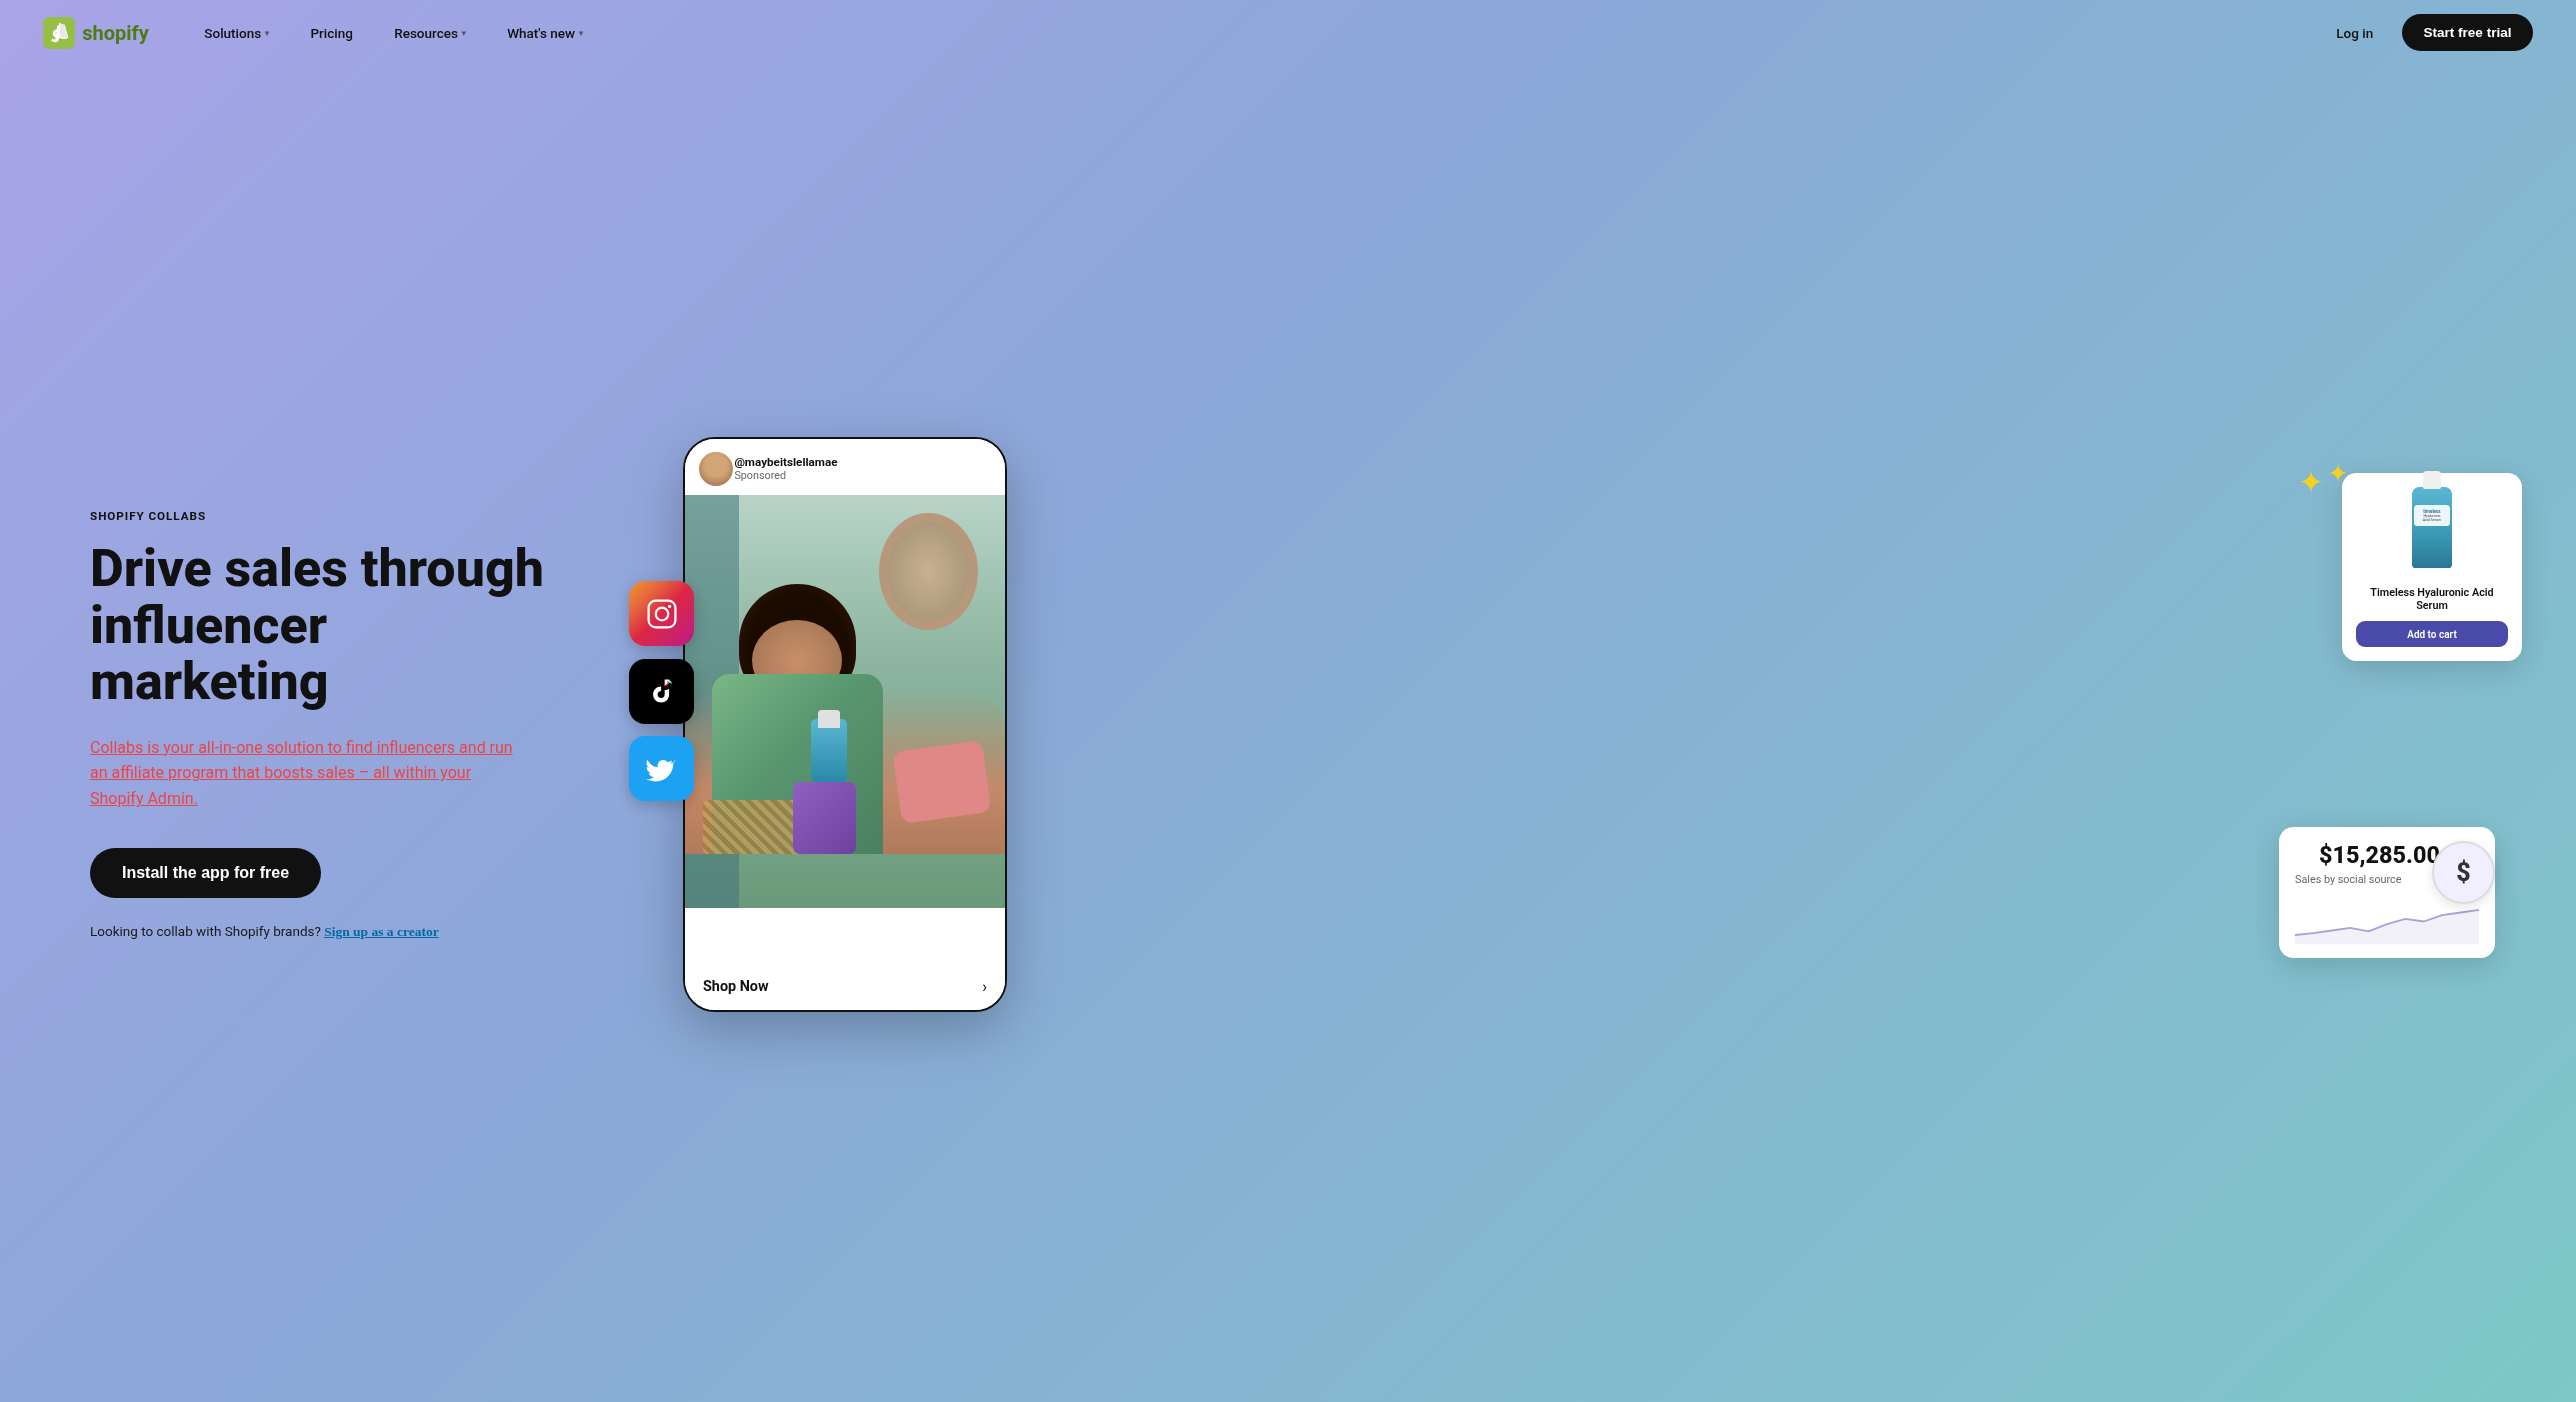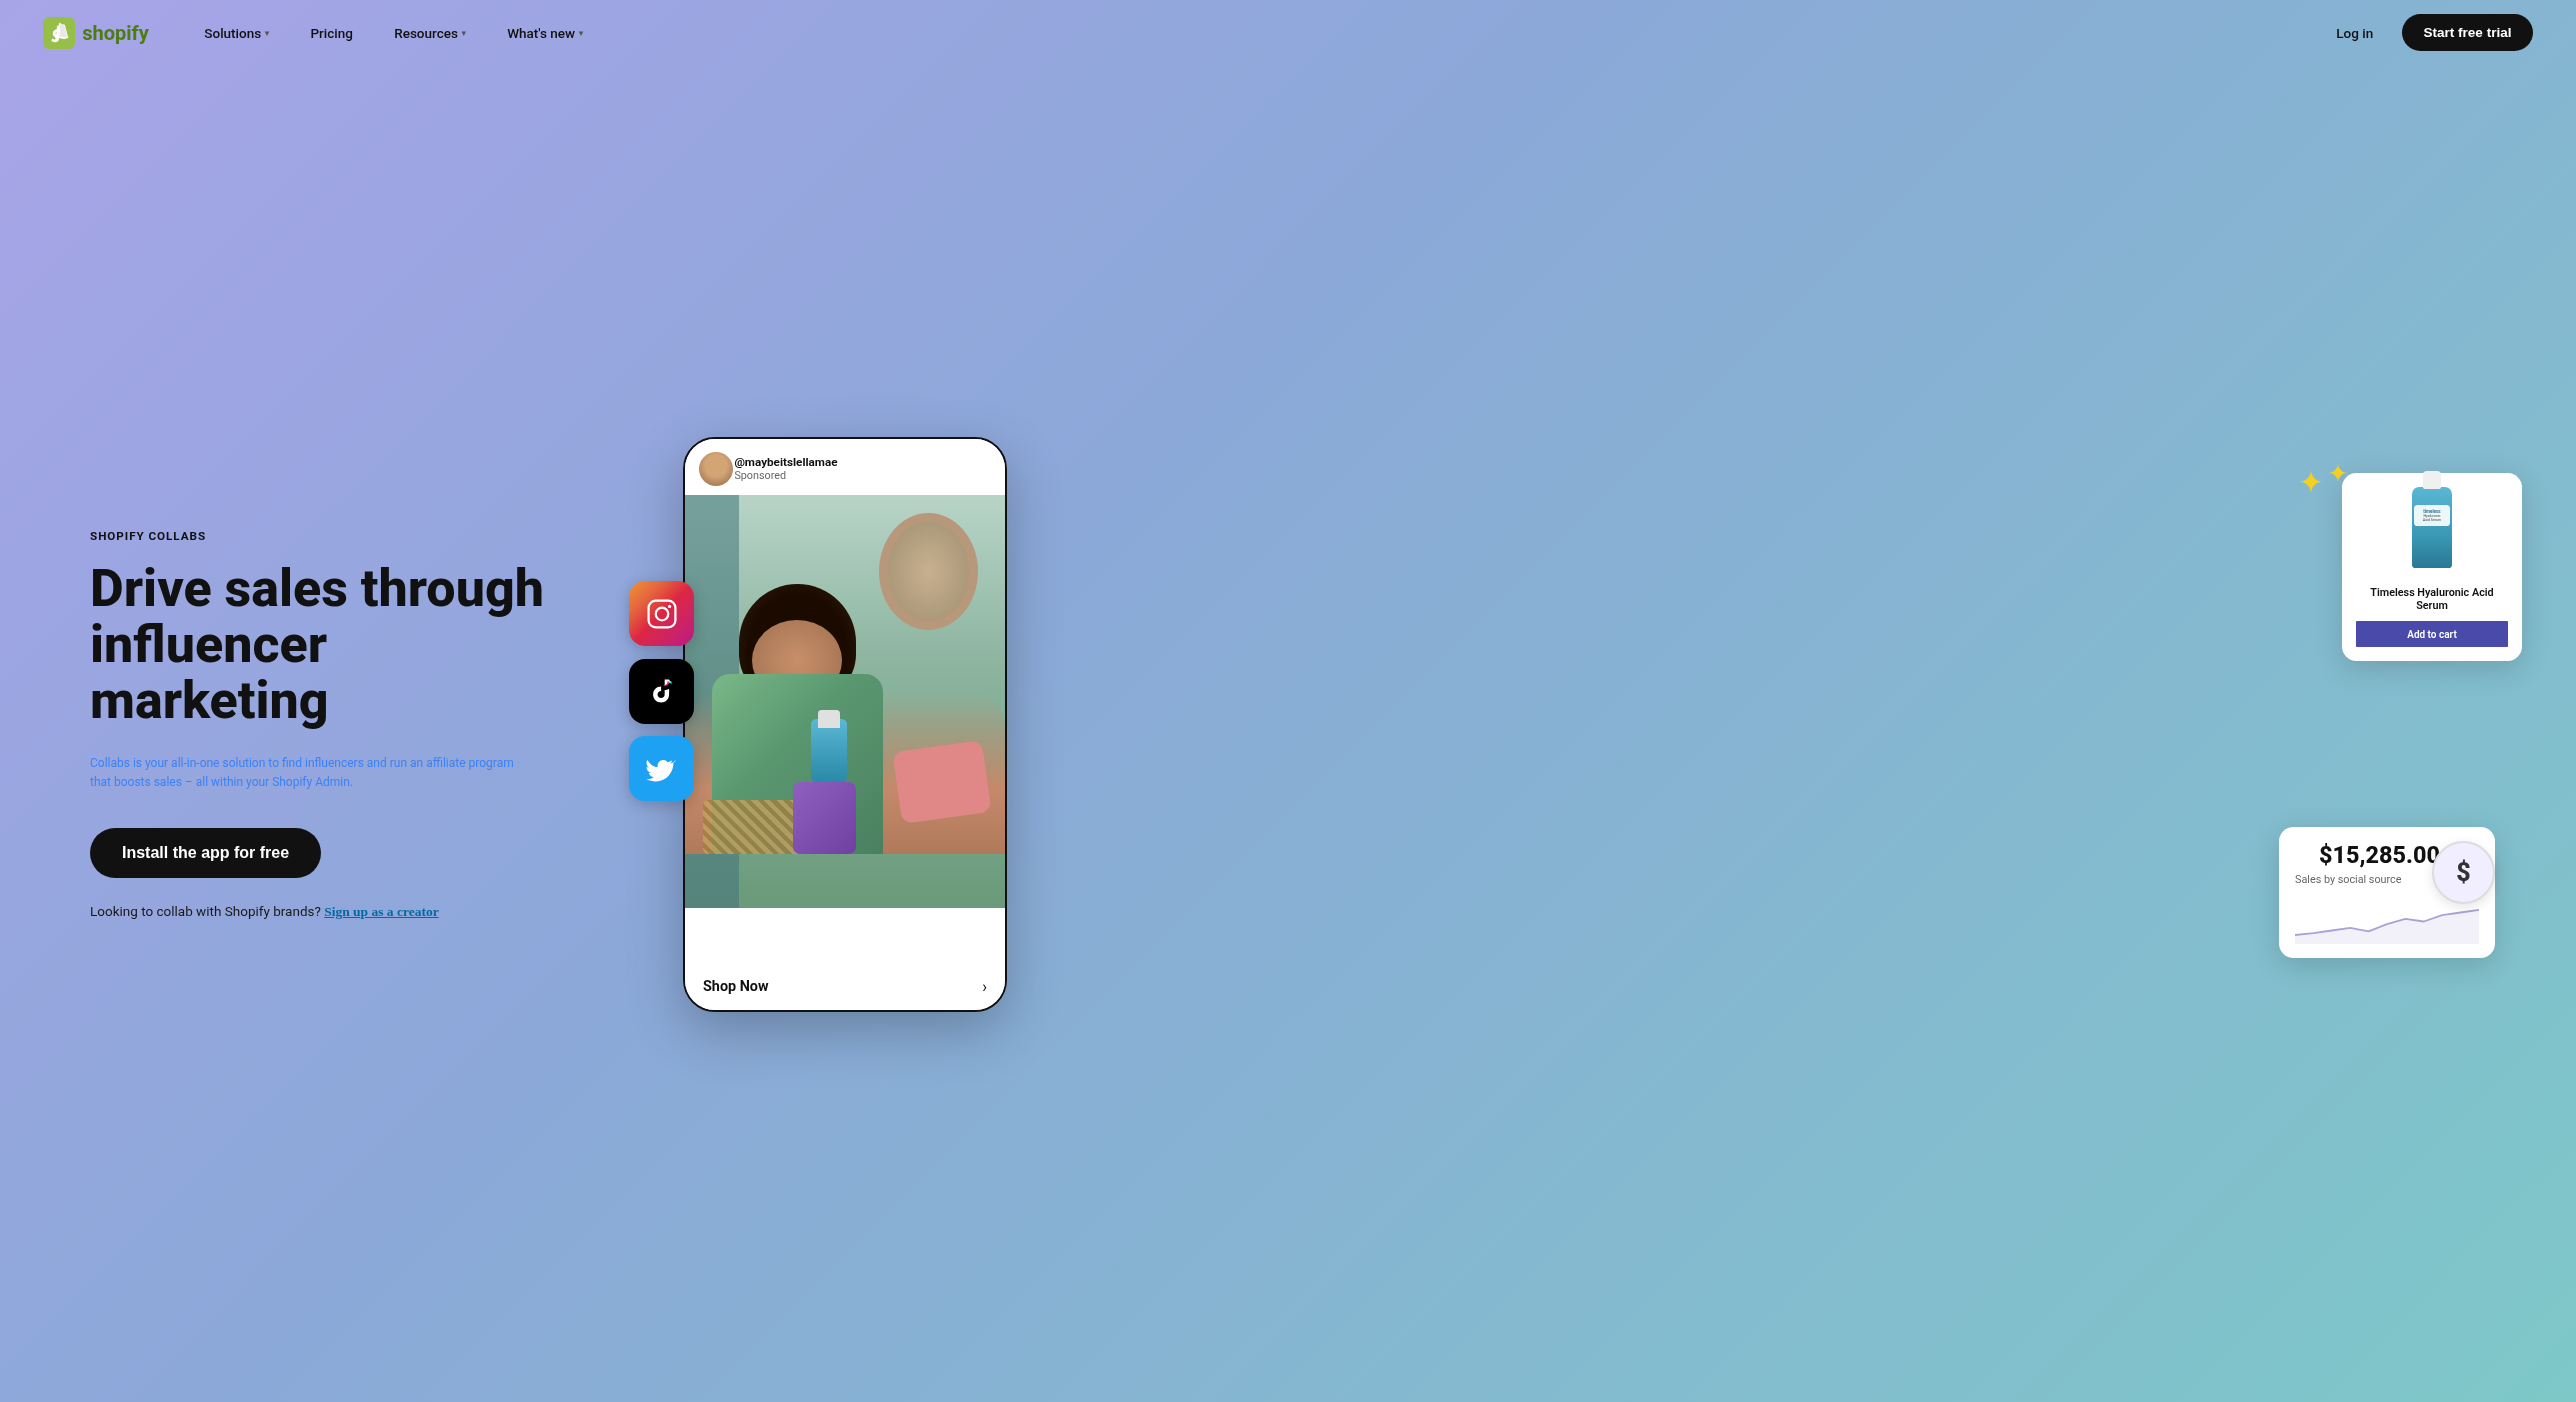--- a/index.html
+++ b/index.html
@@ -118,25 +118,26 @@
 
     .hero-headline {
       font-size: 52px;
       font-weight: 800;
       line-height: 1.08;
       color: #111;
       margin-bottom: 25px;
     }
 
     .hero-body {
-      font-size: 12px;
+      font-size: 16px;
       line-height: 1.6;
-      color: #3b82f6;
+      color: #ef4444;
       margin-bottom: 36px;
       max-width: 431px;
+      text-decoration: underline;
     }
 
     .install-btn {
       display: inline-block;
       background: #111;
       color: #fff;
       font-size: 16px;
       font-weight: 600;
       padding: 16px 32px;
       border-radius: 45px;
@@ -367,21 +368,21 @@
       margin-bottom: 9px;
     }
 
     .add-to-cart-btn {
       width: 100%;
       background: #4a4aaa;
       color: #fff;
       font-size: 10px;
       font-weight: 600;
       padding: 7.2px;
-      border-radius: 1px;
+      border-radius: 9px;
       text-align: center;
       cursor: pointer;
     }
 
     
     .sales-card {
       position: absolute;
       right: 9px;
       bottom: 72px;
       width: 216px;

